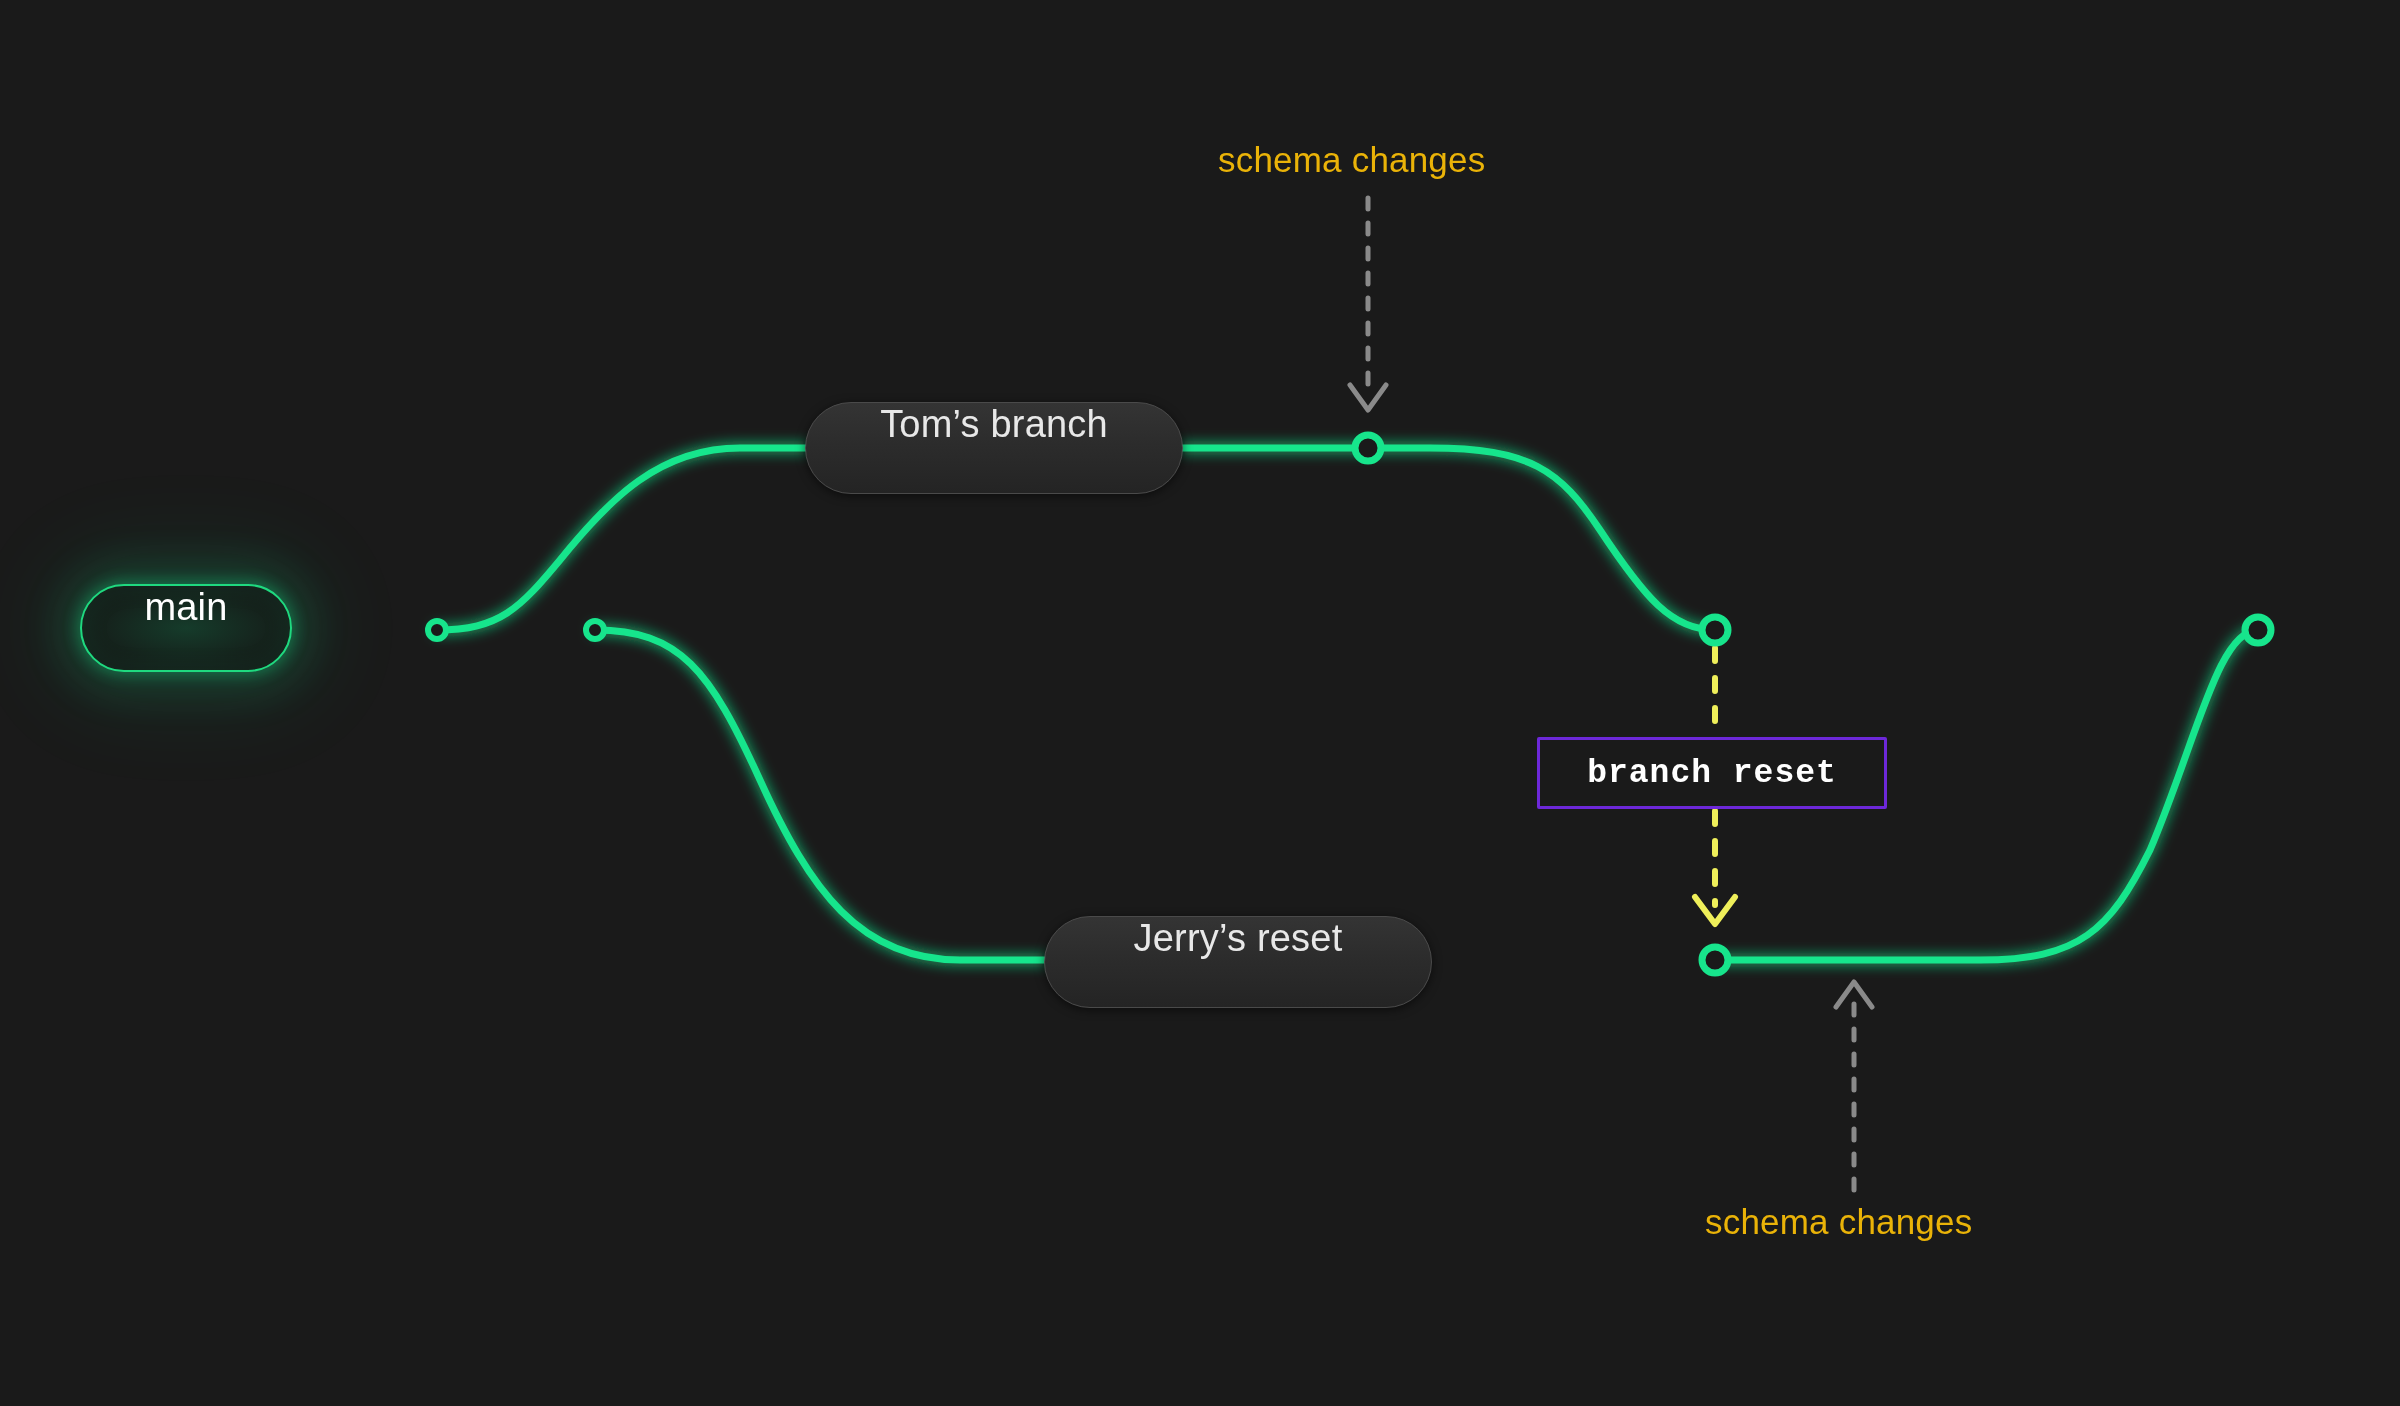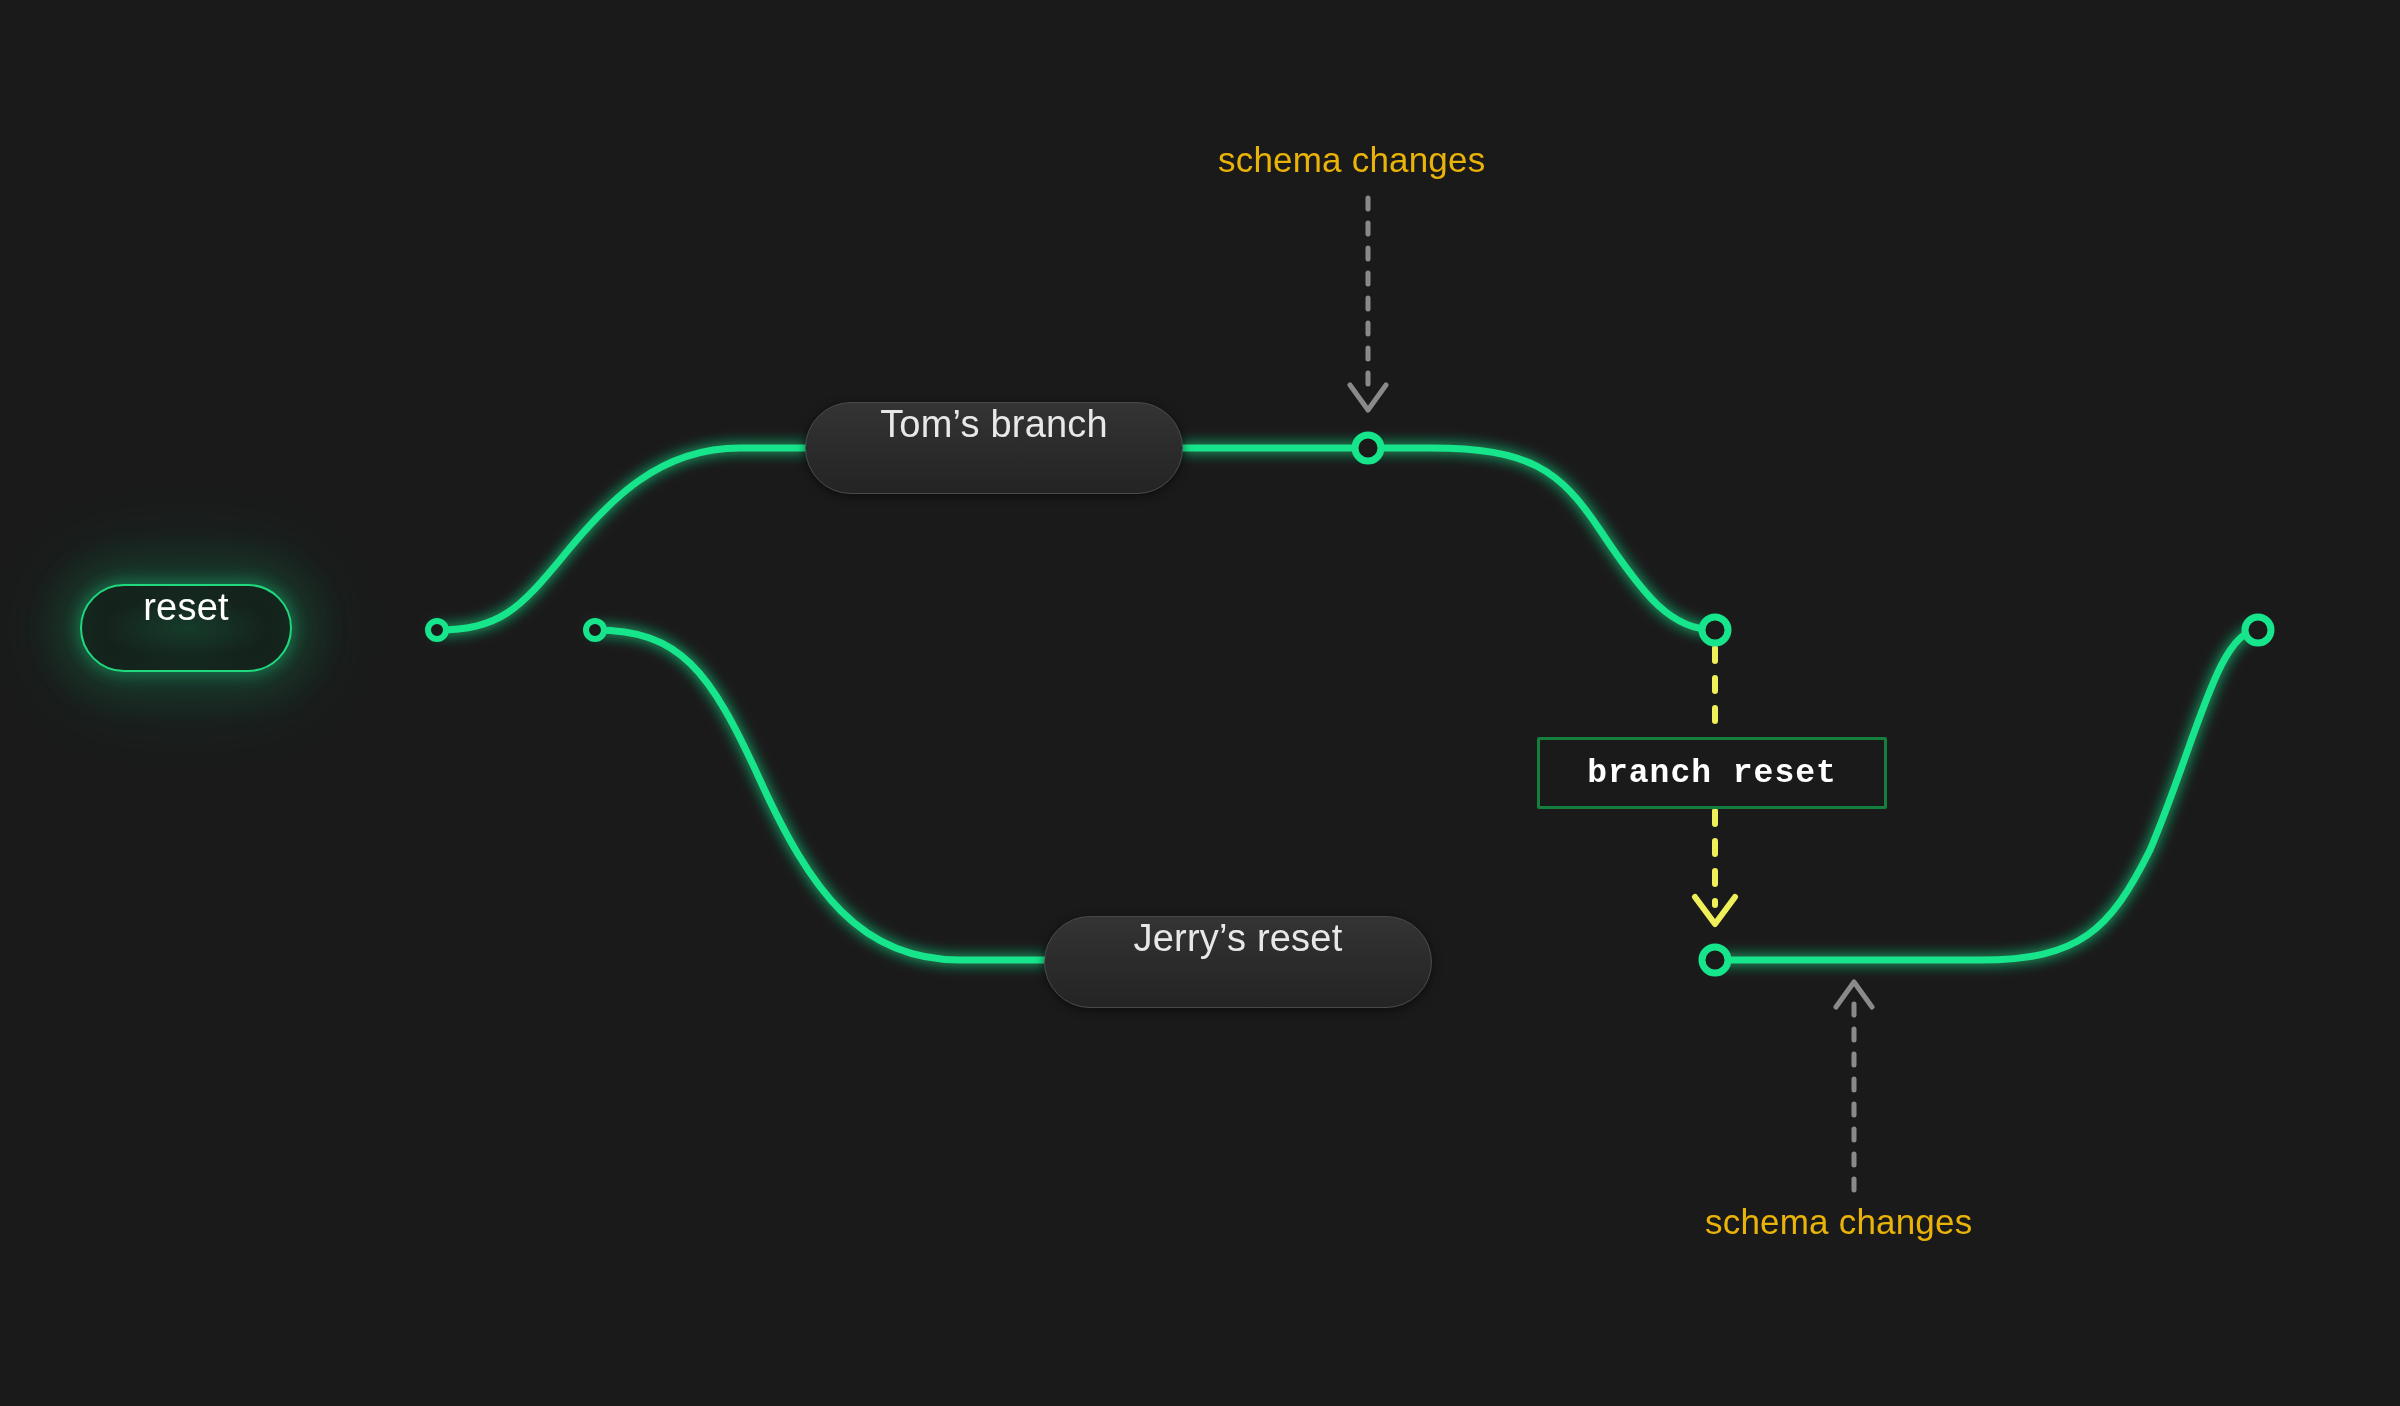--- a/index.html
+++ b/index.html
@@ -71,21 +71,21 @@
   .reset-box {
     position: absolute;
     left: 1537px;
     top: 737px;
     width: 350px;
     height: 72px;
     box-sizing: border-box;
     display: flex;
     align-items: center;
     justify-content: center;
-    border: 3px solid #15803d;
+    border: 3px solid #6d28d9;
     background: #1a1a1a;
     color: #ffffff;
     font-family: "Liberation Mono", "DejaVu Sans Mono", monospace;
     font-size: 33px;
     font-weight: 700;
     letter-spacing: 1px;
     border-radius: 2px;
   }
 
   
@@ -155,21 +155,21 @@
         <circle cx="595" cy="630" r="9" fill="#1a1a1a" stroke="#17e58c" stroke-width="6"></circle>
         <circle cx="1368" cy="448" r="13" fill="#1a1a1a" stroke="#17e58c" stroke-width="7"></circle>
         <circle cx="1715" cy="630" r="13" fill="#1a1a1a" stroke="#17e58c" stroke-width="7"></circle>
         <circle cx="1715" cy="960" r="13" fill="#1a1a1a" stroke="#17e58c" stroke-width="7"></circle>
         <circle cx="2258" cy="630" r="13" fill="#1a1a1a" stroke="#17e58c" stroke-width="7"></circle>
       </g>
     </g>
   </svg>
 
   <div class="pill pill-main">
-    <span>reset</span>
+    <span>main</span>
   </div>
 
   <div class="pill pill-branch pill-tom">
     <span>Tom’s branch</span>
   </div>
 
   <div class="pill pill-branch pill-jerry">
     <span>Jerry’s reset</span>
   </div>
 

